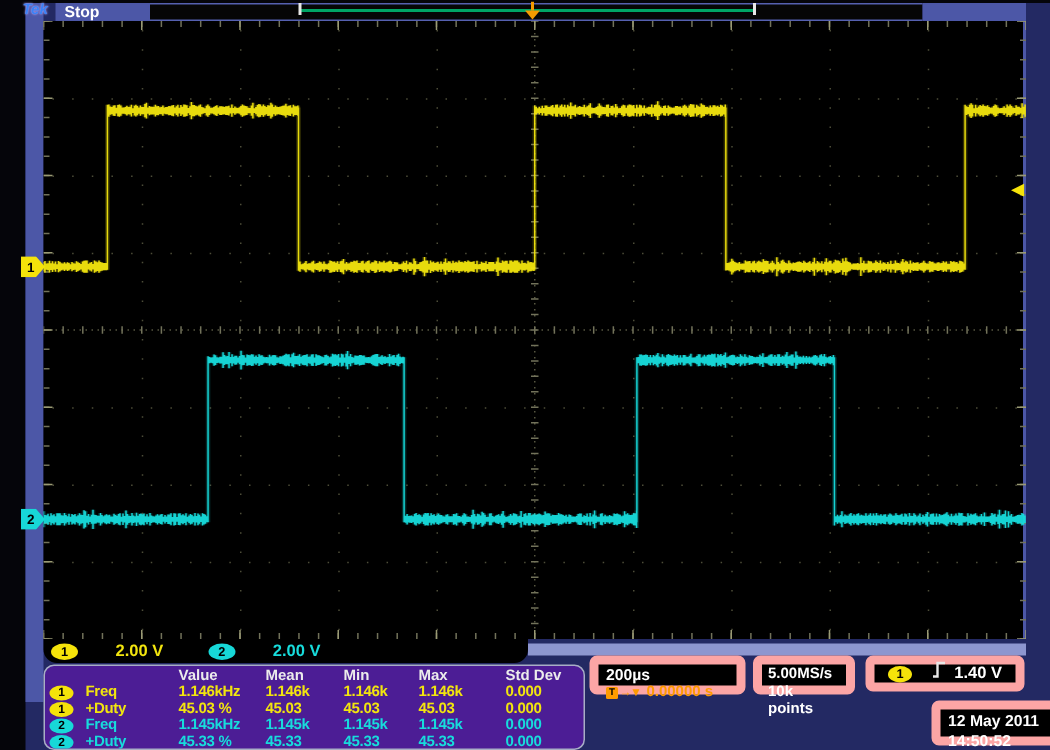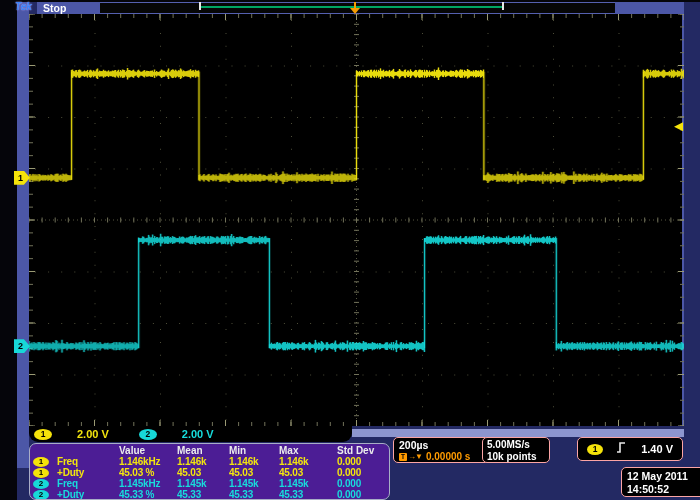--- a/index.html
+++ b/index.html
@@ -62,28 +62,28 @@
   
   .meas-panel { position:absolute; left:29px; top:443px; width:361px; height:57px; background:#4c1d95;
                 border:1px solid #a8aec6; border-radius:7px; padding:1px 0 0 3px; overflow:hidden; }
   .meas-grid { display:grid; grid-template-columns:24px 62px 58px 52px 50px 58px 48px;
                grid-auto-rows:11px; align-items:center; }
   .meas-grid .hdr { color:#ececec; font-size:10px; }
   .meas-grid .cell { font-size:10px; letter-spacing:-0.2px; }
   .meas-grid .badge { width:16px; height:10px; line-height:10px; font-size:8px; }
 
   
-  .obox { position:absolute; background:#000; border:1px solid #fca5a5; border-radius:5px; color:#fff; }
+  .obox { position:absolute; background:#000; border:6px solid #fca5a5; border-radius:5px; color:#fff; }
   .tb-box { left:393px; top:437px; width:104px; height:26px; padding:1px 5px; }
   .tb-line1 { font-size:10.5px; line-height:12px; }
   .tb-line2 { font-size:10px; line-height:11px; color:#ff9b00; display:flex; align-items:center; }
   .tb-icon-t { display:inline-block; width:8px; height:8px; background:#ff9b00; color:#000;
                font-size:6.5px; line-height:8px; text-align:center; border-radius:1px; margin-right:1px; }
   .tb-arrows { font-size:8px; margin-right:4px; letter-spacing:-1px; }
-  .acq-box { left:482px; top:437px; width:68px; height:26px; padding:1px 4px; }
+  .acq-box { left:502px; top:437px; width:68px; height:26px; padding:1px 4px; }
   .acq-box div { font-size:10px; line-height:11.5px; }
   .trig-box { left:577px; top:437px; width:106px; height:24px; display:flex; align-items:center;
               padding:0 9px; }
   .trig-box .badge { width:16px; height:11px; line-height:11px; }
   .slope-icon { margin-left:13px; }
   .trig-level-txt { margin-left:auto; font-size:11px; }
   .date-box { left:621px; top:467px; width:87px; height:30px; padding:2px 5px; }
   .date-box div { font-size:10.5px; line-height:12.5px; }
 </style>
 </head>

